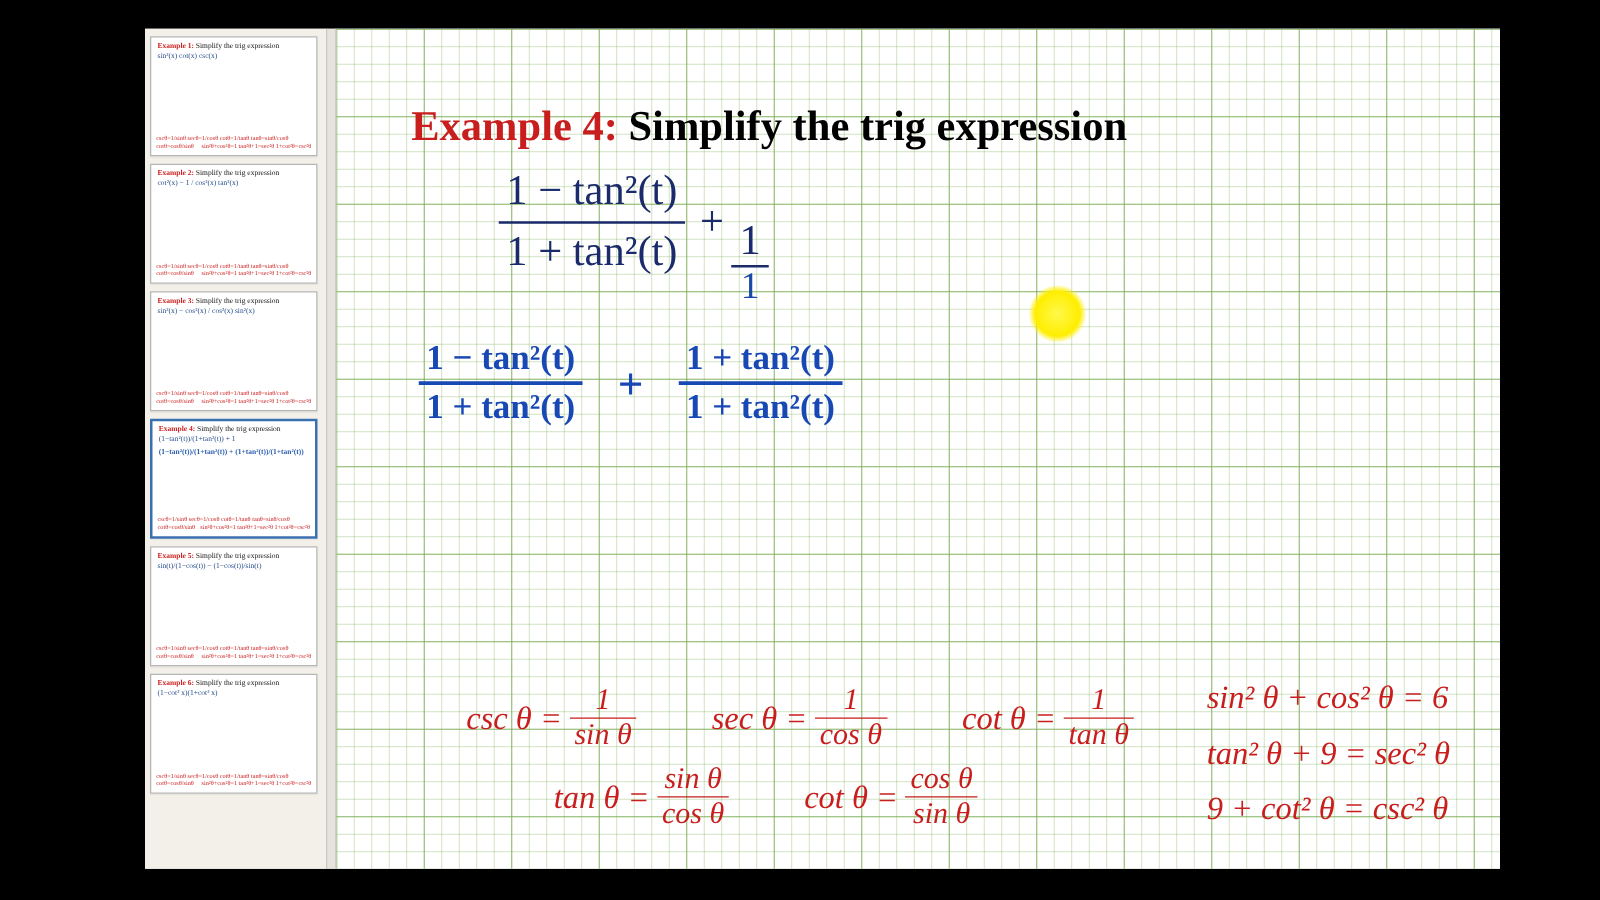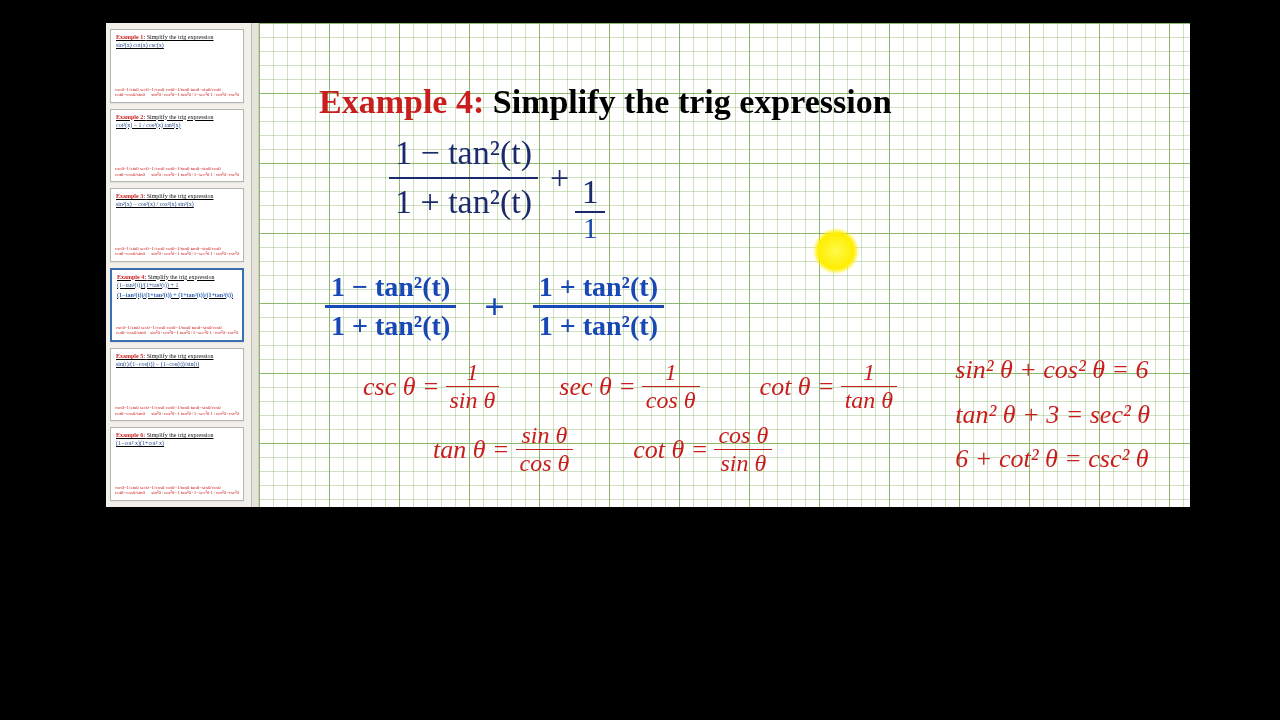--- a/index.html
+++ b/index.html
@@ -1,21 +1,21 @@
 <!DOCTYPE html>
 <html><head>
 <meta charset="utf-8">
 <style>
   * { box-sizing: border-box; margin: 0; padding: 0; }
   html, body { width: 1280px; height: 720px; overflow: hidden; font-family: "Times New Roman", serif; }
   body { background: #000; }
 
   .stage {
-    position: absolute; left: 106px; top: 23px; width: 1084px; height: 484px;
-    background: #f7f6f0; display: flex; text-decoration: underline;
+    position: absolute; left: 116px; top: 23px; width: 1084px; height: 672px;
+    background: #f7f6f0; display: flex;
   }
 
   
   .thumbs {
     width: 146px; height: 100%; padding: 6px 4px;
     background: #f2f0e8; border-right: 1px solid #bbb;
     display: flex; flex-direction: column; gap: 6px;
   }
   .thumb {
     width: 134px; height: 96px; background: #fff;
@@ -253,18 +253,18 @@
               <span class="mn">cos θ</span>
               <span class="mb"></span>
               <span class="md">sin θ</span>
             </span>
         </span>
       </div>
     </div>
 
     <div class="ids-right">
       <div>sin² θ + cos² θ = 6</div>
-      <div>tan² θ + 3 = sec² θ</div>
-      <div>6 + cot² θ = csc² θ</div>
+      <div>tan² θ + 9 = sec² θ</div>
+      <div>9 + cot² θ = csc² θ</div>
     </div>
 
   </div>
 </div>
 
 </body></html>

